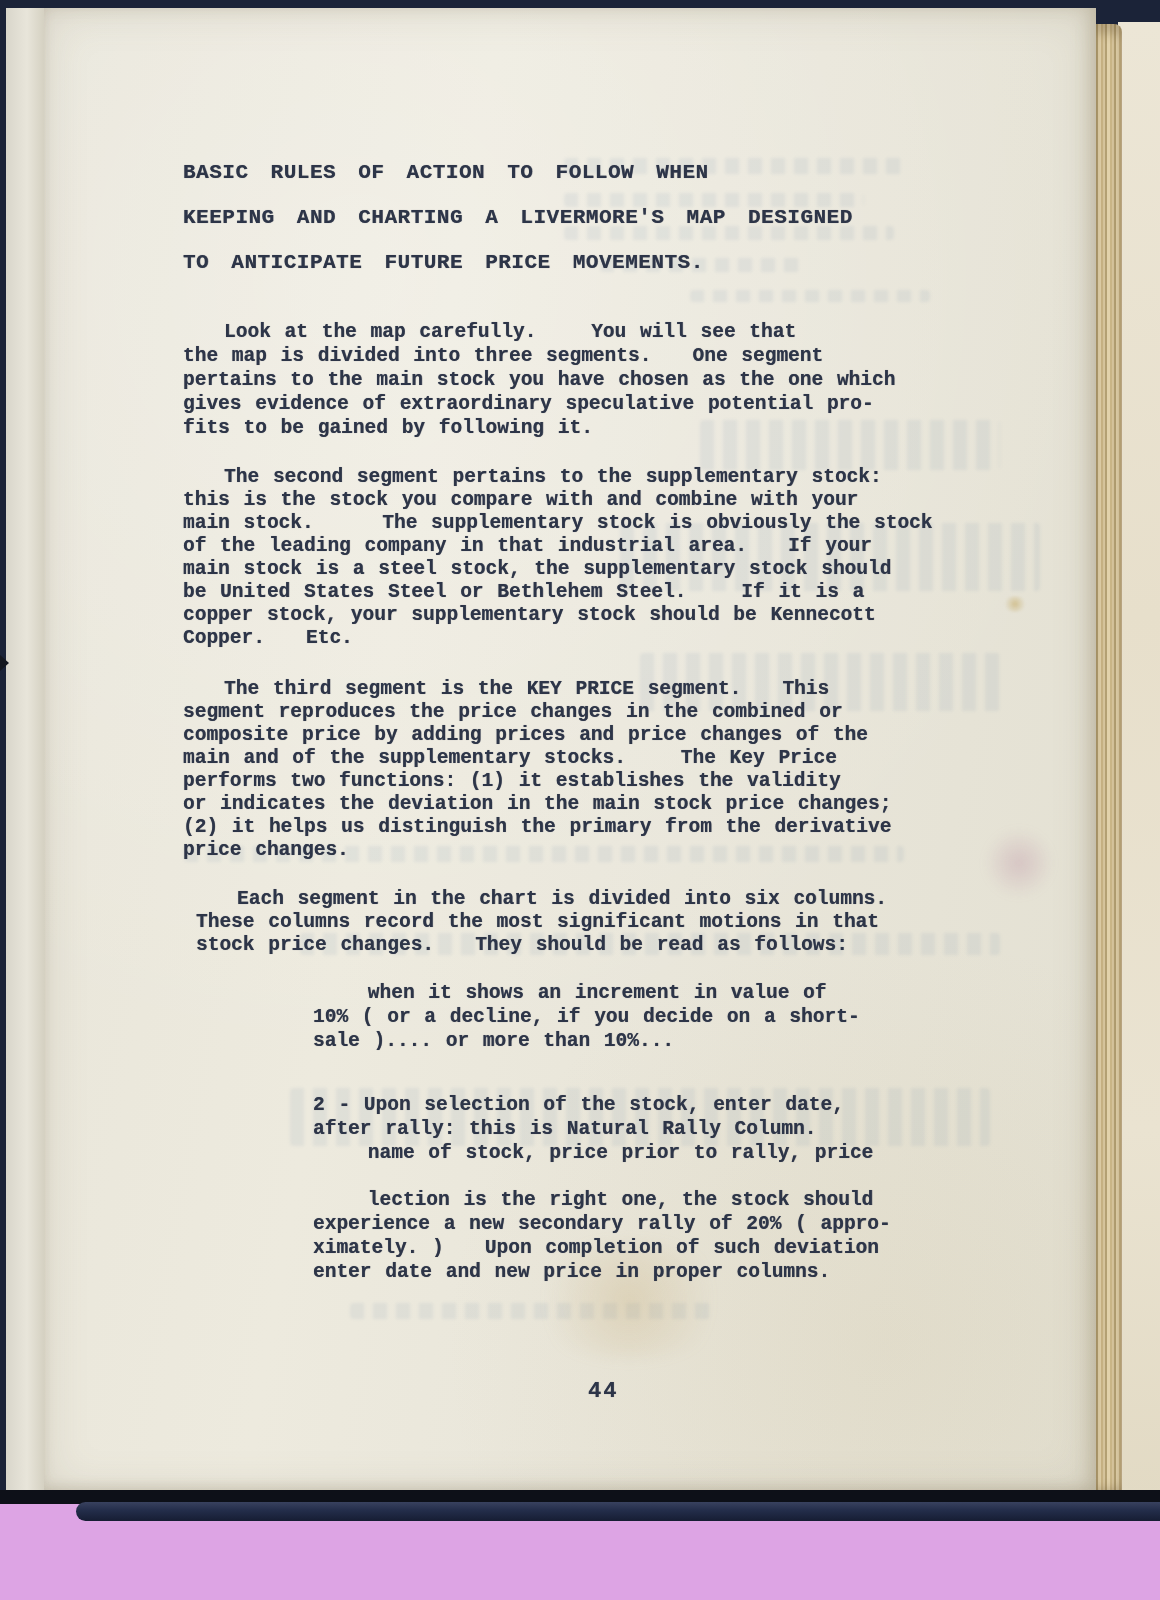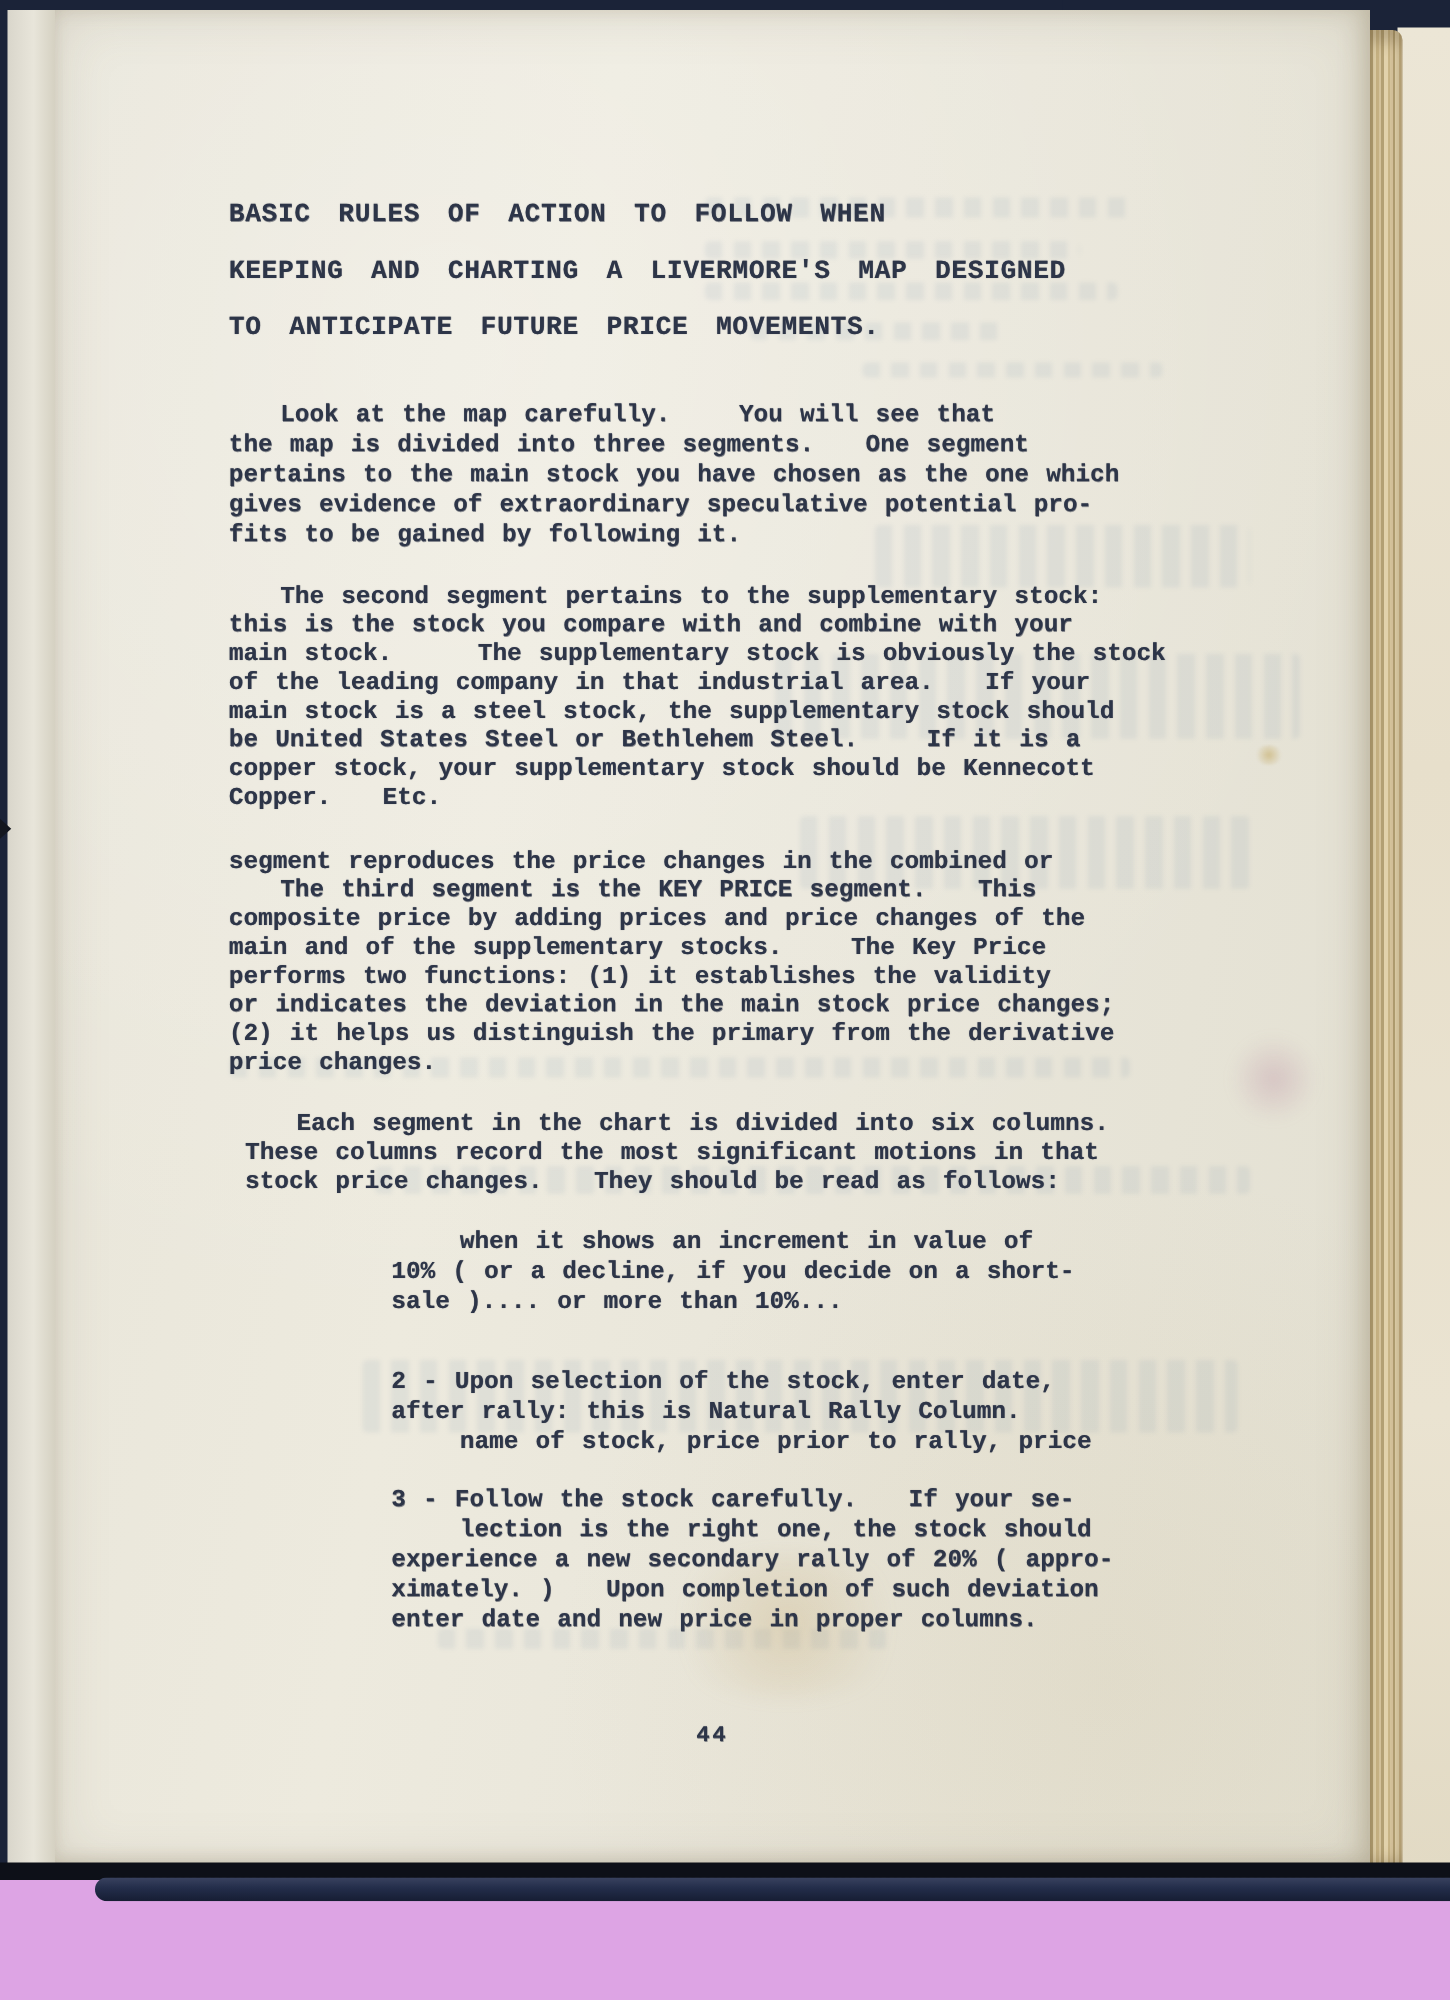--- a/index.html
+++ b/index.html
@@ -96,21 +96,21 @@
   .line{white-space:pre;}
   .title-block{left:183px;top:150px;font-size:21px;line-height:45px;word-spacing:9px;letter-spacing:.5px;}
   .para,.item{font-size:19.5px;word-spacing:2px;}
   .p1{left:183px;top:320px;line-height:24px;}
   .p2{left:183px;top:466px;line-height:23px;}
   .p3{left:183px;top:678px;line-height:23px;}
   .p4{left:196px;top:888px;line-height:23px;}
   .i1{left:313px;top:981px;line-height:24px;}
   .i2{left:313px;top:1093px;line-height:24px;}
   .i3{left:313px;top:1188px;line-height:24px;}
-  .pagenum{left:557px;top:1379px;font-size:18px;letter-spacing:2px;}
+  .pagenum{left:588px;top:1379px;font-size:22px;letter-spacing:2px;}
 
   
   .bottom-line{position:absolute;left:0;top:1490px;width:1160px;height:14px;background:#0d1018;}
   .spine-bar{
     position:absolute;left:76px;top:1502px;width:1084px;height:19px;
     border-radius:10px 0 0 10px;
     background:linear-gradient(180deg,#39425f,#232d4a 45%,#161d33),
                repeating-linear-gradient(90deg,rgba(255,255,255,.05) 0 3px,transparent 3px 6px);
     background-blend-mode:normal;
   }
@@ -165,22 +165,22 @@
         <div class="line">Copper.   Etc.</div>
       </div>
     <div class="block para p1">
         <div class="line">   Look at the map carefully.    You will see that</div>
         <div class="line">the map is divided into three segments.   One segment</div>
         <div class="line">pertains to the main stock you have chosen as the one which</div>
         <div class="line">gives evidence of extraordinary speculative potential pro-</div>
         <div class="line">fits to be gained by following it.</div>
       </div>
     <div class="block para p3">
+        <div class="line">   The third segment is the KEY PRICE segment.   This</div>
         <div class="line">segment reproduces the price changes in the combined or</div>
-        <div class="line">   The third segment is the KEY PRICE segment.   This</div>
         <div class="line">composite price by adding prices and price changes of the</div>
         <div class="line">main and of the supplementary stocks.    The Key Price</div>
         <div class="line">performs two functions: (1) it establishes the validity</div>
         <div class="line">or indicates the deviation in the main stock price changes;</div>
         <div class="line">(2) it helps us distinguish the primary from the derivative</div>
         <div class="line">price changes.</div>
       </div>
     <div class="block para p4">
         <div class="line">   Each segment in the chart is divided into six columns.</div>
         <div class="line">These columns record the most significant motions in that</div>
@@ -191,21 +191,20 @@
         <div class="line">    when it shows an increment in value of</div>
         <div class="line">10% ( or a decline, if you decide on a short-</div>
         <div class="line">sale ).... or more than 10%...</div>
       </div>
     <div class="block item i2">
         <div class="line">2 - Upon selection of the stock, enter date,</div>
         <div class="line">after rally: this is Natural Rally Column.</div>
         <div class="line">    name of stock, price prior to rally, price</div>
       </div>
     <div class="block item i3">
-        <div class="line">3 - Follow the stock carefully.   If your se-</div>
         <div class="line">    lection is the right one, the stock should</div>
         <div class="line">experience a new secondary rally of 20% ( appro-</div>
         <div class="line">ximately. )   Upon completion of such deviation</div>
         <div class="line">enter date and new price in proper columns.</div>
       </div>
 
     <div class="block pagenum">44</div>
   </div>
 
   <div class="bottom-line"></div>

